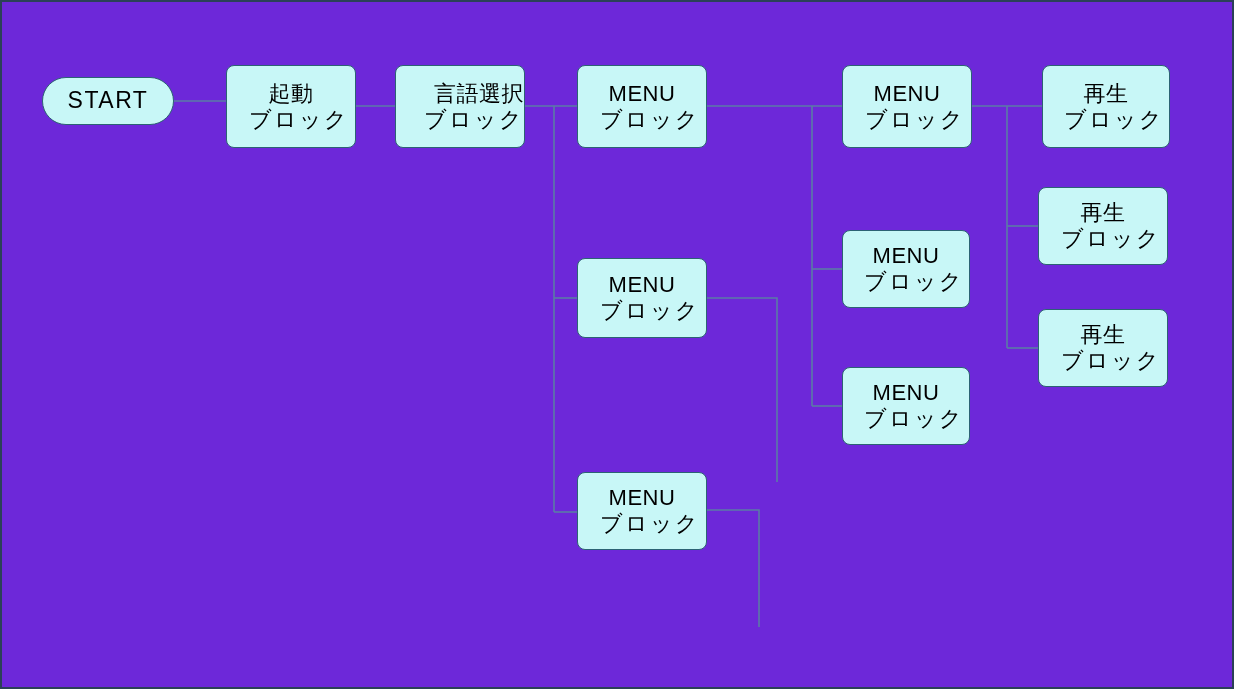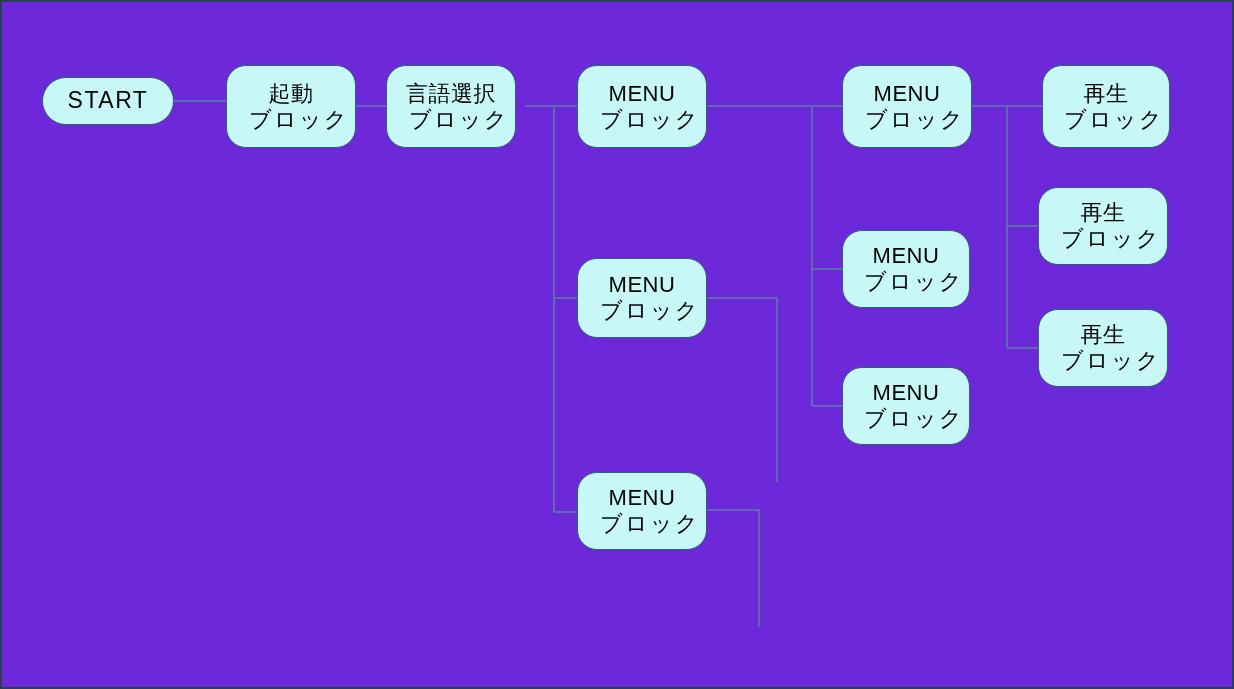--- a/index.html
+++ b/index.html
@@ -24,21 +24,21 @@
     top: 0;
     width: 1234px;
     height: 689px;
     pointer-events: none;
   }
   .node {
     position: absolute;
     box-sizing: border-box;
     background: #c8f7f7;
     border: 1.3px solid #2c6274;
-    border-radius: 20px;
+    border-radius: 8px;
     display: flex;
     flex-direction: column;
     align-items: center;
     justify-content: center;
     color: #000000;
     line-height: 1.18;
     text-align: center;
     white-space: nowrap;
   }
   .node.pill {
@@ -81,21 +81,21 @@
       <polyline points="705,508 757,508 757,625" fill="none" stroke="#5b7ba6" stroke-width="1.6"></polyline>
     </svg>
   <div id="nodes">
       <div class="node pill" style="left: 40px; top: 75px; width: 132px; height: 48px; background: rgb(200, 247, 247); border-color: rgb(44, 98, 116);">
         <span class="l1">START</span>
       </div>
       <div class="node" style="left: 224px; top: 63px; width: 130px; height: 83px; background: rgb(200, 247, 247); border-color: rgb(44, 98, 116);">
         <span class="l1">起動</span>
         <span class="l2">ブロック</span>
       </div>
-      <div class="node" style="left: 384px; top: 63px; width: 130px; height: 83px; background: rgb(200, 247, 247); border-color: rgb(44, 98, 116);">
+      <div class="node" style="left: 393px; top: 63px; width: 130px; height: 83px; background: rgb(200, 247, 247); border-color: rgb(44, 98, 116); align-items: flex-end;">
         <span class="l1">言語選択</span>
         <span class="l2">ブロック</span>
       </div>
       <div class="node" style="left: 575px; top: 63px; width: 130px; height: 83px; background: rgb(200, 247, 247); border-color: rgb(44, 98, 116);">
         <span class="l1">MENU</span>
         <span class="l2">ブロック</span>
       </div>
       <div class="node" style="left: 575px; top: 256px; width: 130px; height: 80px; background: rgb(200, 247, 247); border-color: rgb(44, 98, 116);">
         <span class="l1">MENU</span>
         <span class="l2">ブロック</span>

